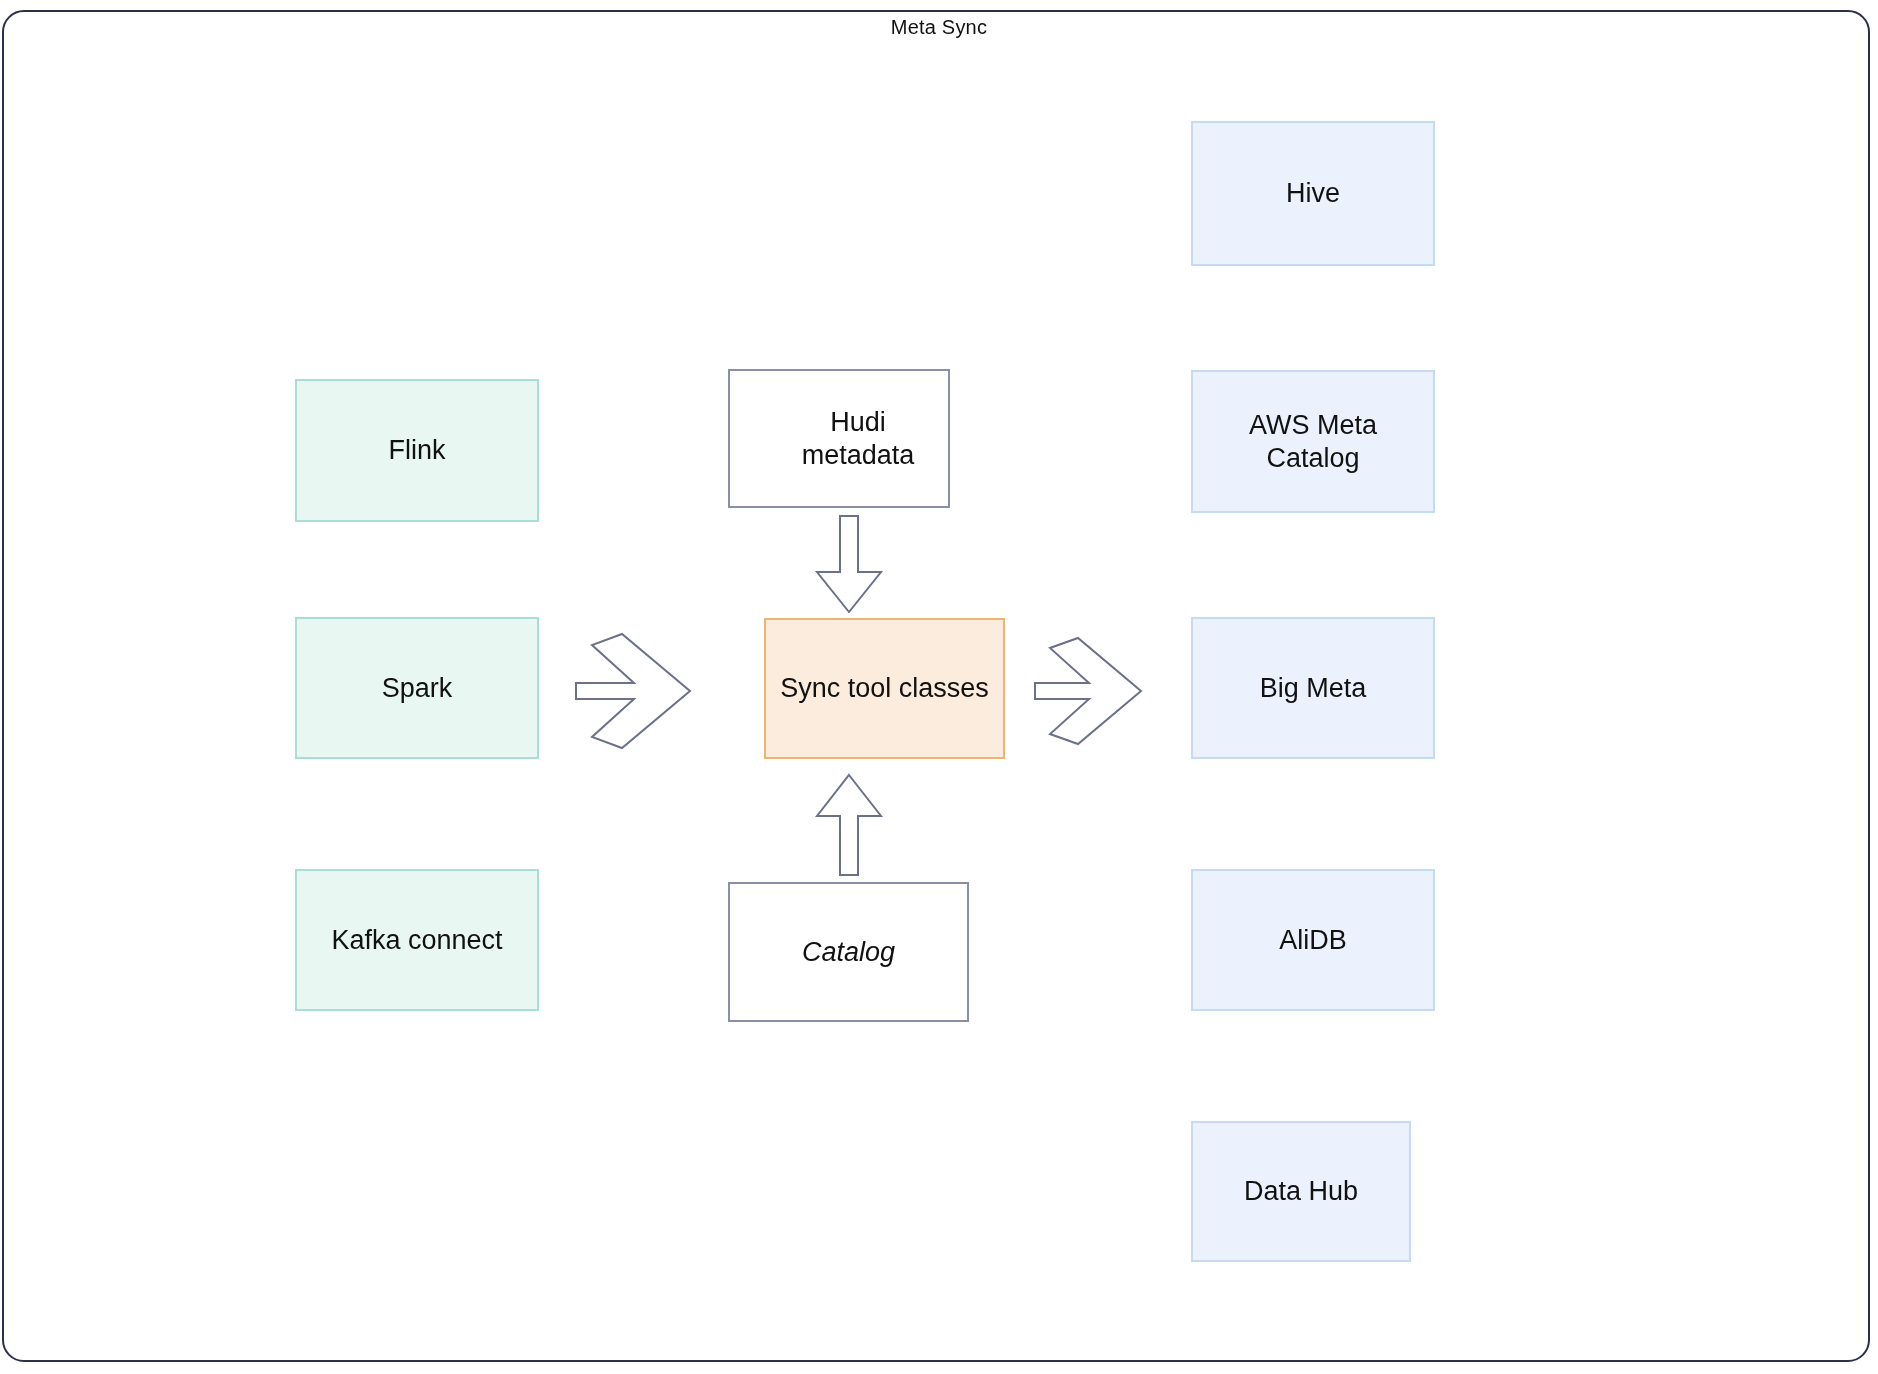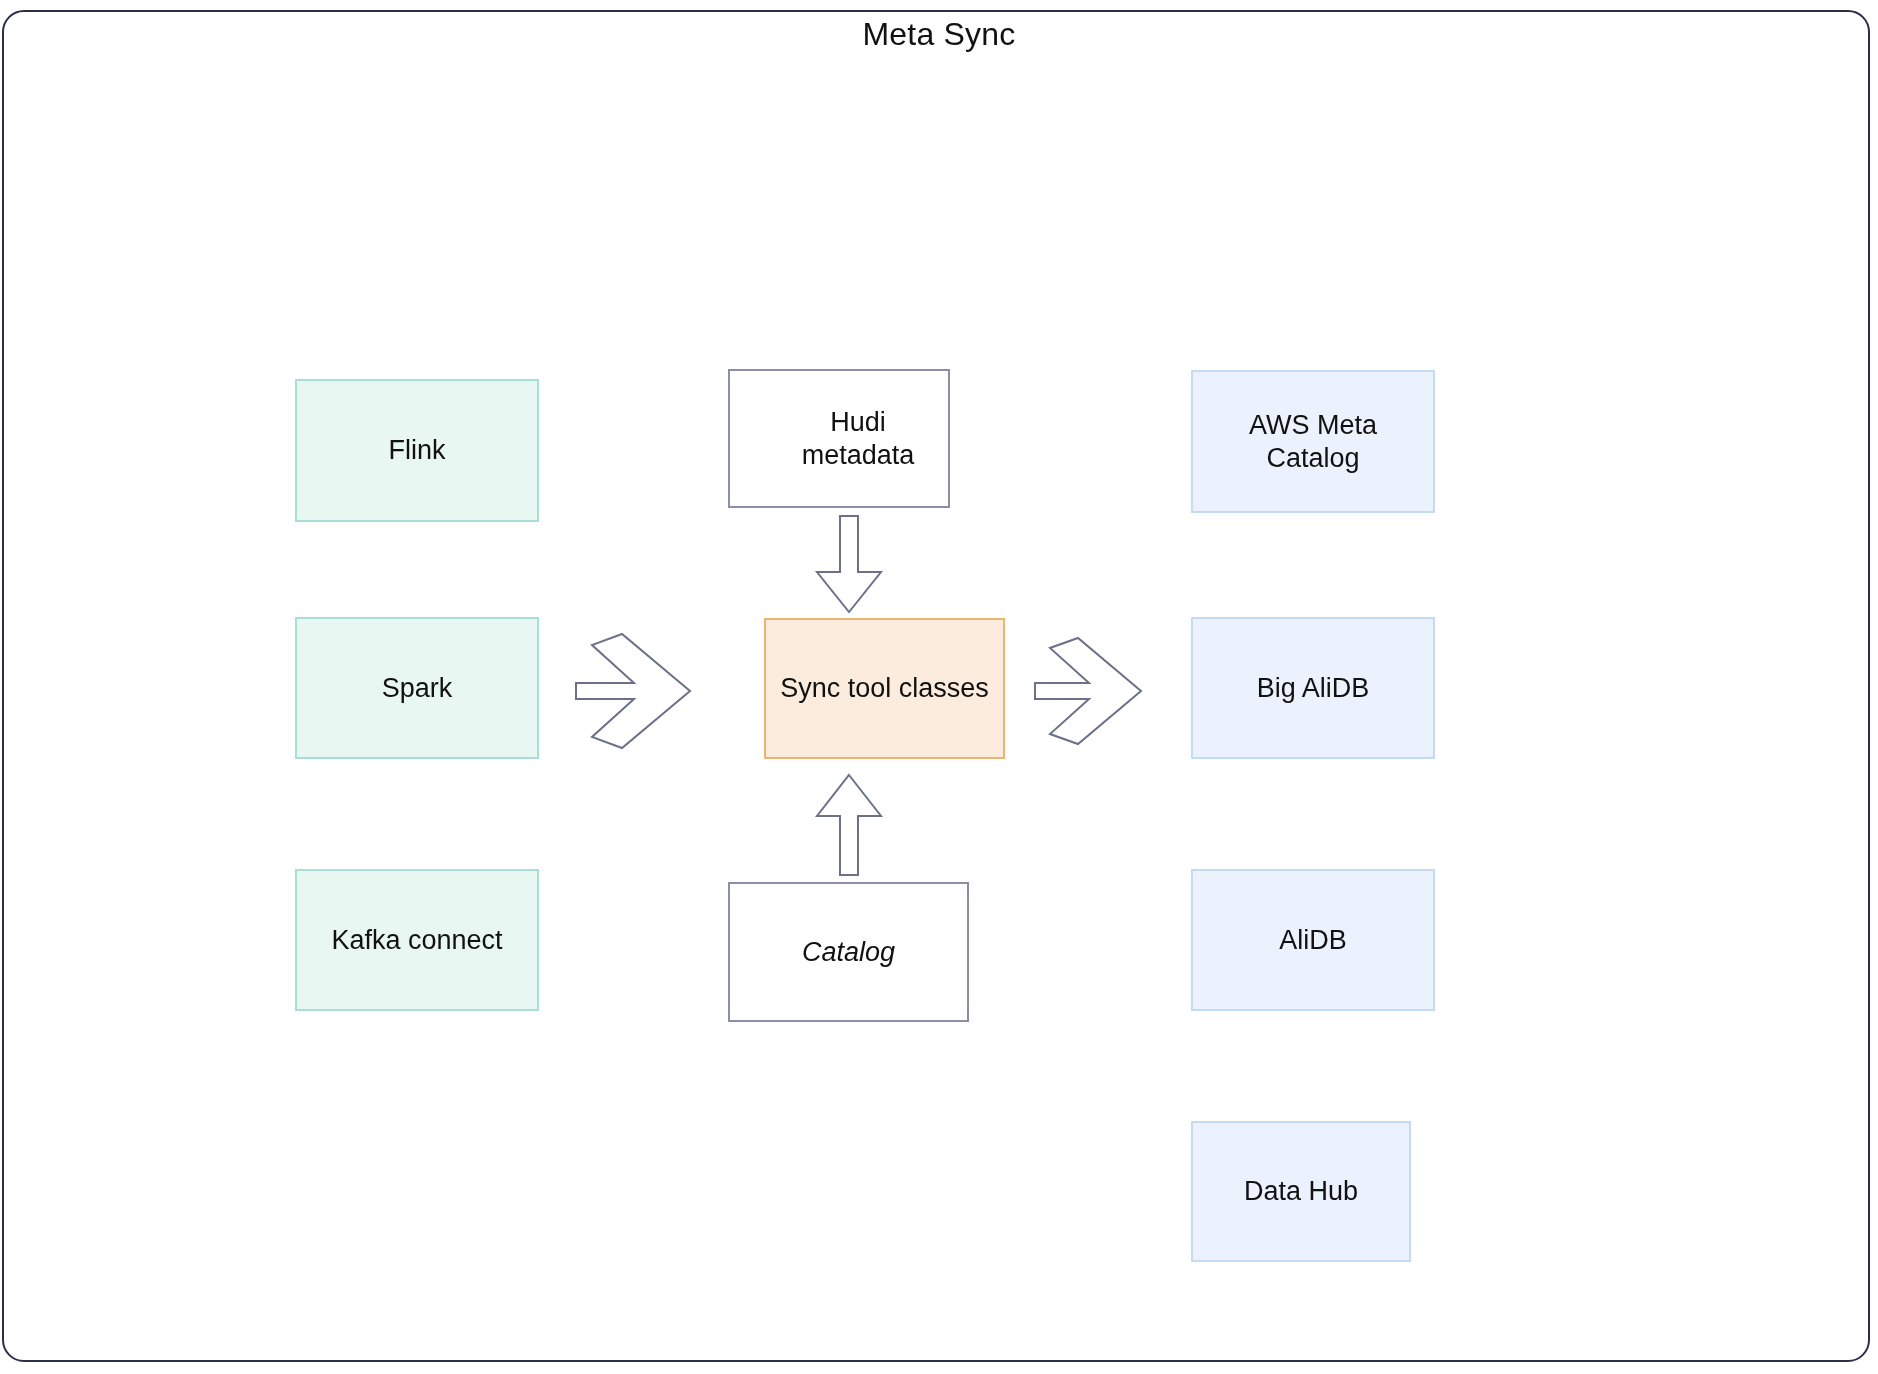--- a/index.html
+++ b/index.html
@@ -34,21 +34,21 @@
     box-sizing: border-box;
     background: transparent;
   }
 
   .diagram-title {
     position: absolute;
     left: 0;
     top: 16px;
     width: 1878px;
     text-align: center;
-    font-size: 32px;
+    font-size: 20px;
     font-weight: 400;
     color: #111111;
     letter-spacing: 0.2px;
   }
 
   
   .node {
     position: absolute;
     box-sizing: border-box;
     display: flex;
@@ -110,27 +110,30 @@
   </div>
 
   <div class="node center" style="left:764px; top:618px; width:241px; height:141px;">
     <span>Sync tool classes</span>
   </div>
 
   <div class="node plain" style="left:728px; top:882px; width:241px; height:140px;font-style:italic;">
     <span>Catalog</span>
   </div>
 
+  <div class="node target" style="left:1191px; top:121px; width:244px; height:145px;">
+    <span>Hive</span>
+  </div>
 
   <div class="node target" style="left:1191px; top:370px; width:244px; height:143px;">
     <span>AWS Meta Catalog</span>
   </div>
 
   <div class="node target" style="left:1191px; top:617px; width:244px; height:142px;">
-    <span>Big AliDB</span>
+    <span>Big Meta</span>
   </div>
 
   <div class="node target" style="left:1191px; top:869px; width:244px; height:142px;">
     <span>AliDB</span>
   </div>
 
   <div class="node target" style="left:1191px; top:1121px; width:220px; height:141px;">
     <span>Data Hub</span>
   </div>
 

